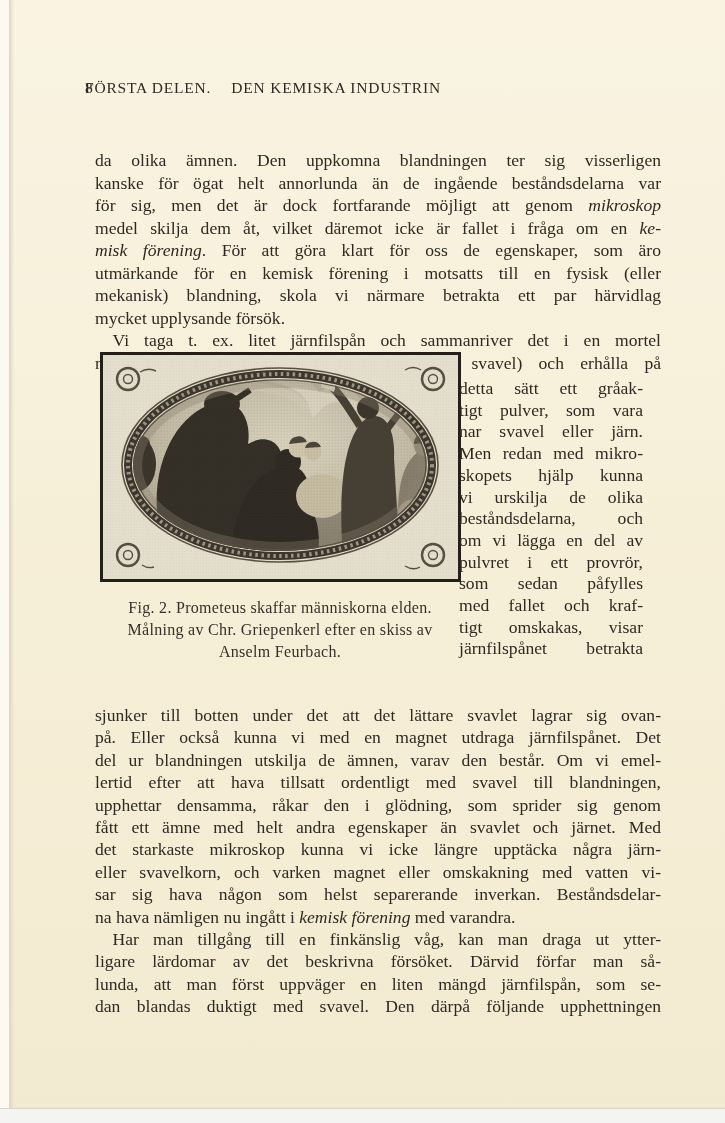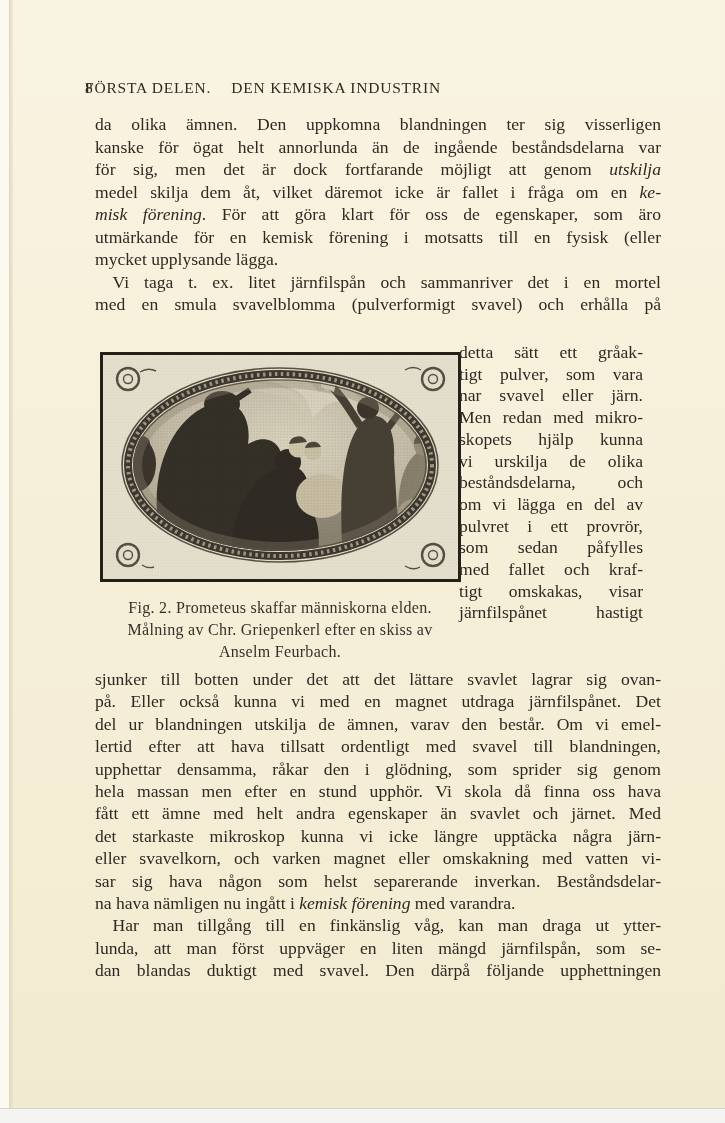--- a/index.html
+++ b/index.html
@@ -12,21 +12,21 @@
   .edge-left{position:absolute;left:0;top:0;width:9px;height:1109px;background:#fbf9f0;}
   .edge-left-shadow{position:absolute;left:9px;top:0;width:5px;height:1109px;
     background:linear-gradient(90deg,#ddd5bd,rgba(221,213,189,0));}
   .edge-bottom{position:absolute;left:0;bottom:0;width:725px;height:14px;background:#f4f4f2;border-top:1px solid #d6d3ca;}
 
   .header{position:absolute;left:85px;top:79px;width:577px;height:22px;font-size:15.5px;letter-spacing:.8px;}
   .pagenum{position:absolute;left:0;top:0;}
   .running{position:absolute;left:0;right:0;text-align:left;white-space:pre;}
   .running .gap{display:inline-block;width:20px;}
 
-  .tblock{position:absolute;font-size:17.6px;}
+  .tblock{position:absolute;font-size:17.6px;margin-top:36px;}
   .block-a{left:95px;top:113px;width:566px;line-height:22.5px;}
   .block-col{left:459px;top:342px;width:184px;line-height:21.7px;}
   .block-b{left:95px;top:668px;width:566px;line-height:22.4px;}
   .line{text-align:justify;text-align-last:justify;height:inherit;overflow:visible;}
   .line .it{font-style:italic;}
   .endline{text-align-last:left;}
 
   .figure{position:absolute;left:100px;top:352px;width:361px;height:230px;}
   .figure svg{display:block;}
 
@@ -41,25 +41,26 @@
   <div class="edge-left-shadow"></div>
 
   <div class="header">
     <span class="pagenum">8</span>
     <span class="running"><span>FÖRSTA DELEN.</span><span class="gap"></span><span>DEN KEMISKA INDUSTRIN</span></span>
   </div>
 
   <div class="tblock block-a">
       <div class="line"><span>da olika ämnen.  Den uppkomna blandningen ter sig visserligen</span></div>
       <div class="line"><span>kanske för ögat helt annorlunda än de ingående beståndsdelarna var</span></div>
-      <div class="line"><span>för sig, men det är dock fortfarande möjligt att genom </span><span class="it">utskilja</span></div>
+      <div class="line"><span>för sig, men det är dock fortfarande möjligt att genom </span><span class="it">mikroskop</span></div>
       <div class="line"><span>medel skilja dem åt, vilket däremot icke är fallet i fråga om en </span><span class="it">ke-</span></div>
       <div class="line"><span class="it">misk förening</span><span>.  För att göra klart för oss de egenskaper, som äro</span></div>
       <div class="line"><span>utmärkande för en kemisk förening i motsatts till en fysisk (eller</span></div>
-      <div class="line endline"><span>mycket upplysande lägga.</span></div>
+      <div class="line"><span>mekanisk) blandning, skola vi närmare betrakta ett par härvidlag</span></div>
+      <div class="line endline"><span>mycket upplysande försök.</span></div>
       <div class="line"><span> Vi taga t. ex. litet järnfilspån och sammanriver det i en mortel</span></div>
       <div class="line"><span>med en smula svavelblomma (pulverformigt svavel) och erhålla på</span></div>
     </div>
 
   <div class="figure">
     <svg width="361" height="230" viewBox="0 0 361 230">
       <defs>
         <radialGradient id="gIn" cx="0.53" cy="0.38" r="0.75">
           <stop offset="0" stop-color="#d8d1bc"></stop>
           <stop offset="0.55" stop-color="#c3bba6"></stop>
@@ -146,40 +147,40 @@
       <div class="line"><span>nar svavel eller järn.</span></div>
       <div class="line"><span>Men redan med mikro-</span></div>
       <div class="line"><span>skopets hjälp kunna</span></div>
       <div class="line"><span>vi urskilja de olika</span></div>
       <div class="line"><span>beståndsdelarna, och</span></div>
       <div class="line"><span>om vi lägga en del av</span></div>
       <div class="line"><span>pulvret i ett provrör,</span></div>
       <div class="line"><span>som sedan påfylles</span></div>
       <div class="line"><span>med fallet och kraf-</span></div>
       <div class="line"><span>tigt omskakas, visar</span></div>
-      <div class="line"><span>järnfilspånet hastigt</span></div>
+      <div class="line"><span>järnfilspånet betrakta</span></div>
     </div>
 
   <div class="caption center-lines">
       <div class="line"><span>Fig. 2.  Prometeus skaffar människorna elden.</span></div>
       <div class="line"><span>Målning av Chr. Griepenkerl efter en skiss av</span></div>
       <div class="line"><span>Anselm Feurbach.</span></div>
     </div>
 
   <div class="tblock block-b">
       <div class="line"><span>sjunker till botten under det att det lättare svavlet lagrar sig ovan-</span></div>
       <div class="line"><span>på.  Eller också kunna vi med en magnet utdraga järnfilspånet.  Det</span></div>
       <div class="line"><span>del ur blandningen utskilja de ämnen, varav den består.  Om vi emel-</span></div>
       <div class="line"><span>lertid efter att hava tillsatt ordentligt med svavel till blandningen,</span></div>
       <div class="line"><span>upphettar densamma, råkar den i glödning, som sprider sig genom</span></div>
-      <div class="line"><span>hela massan men efter en stund upphör.  Vi skola då finna oss hava</span></div>
       <div class="line"><span>fått ett ämne med helt andra egenskaper än svavlet och järnet.  Med</span></div>
       <div class="line"><span>det starkaste mikroskop kunna vi icke längre upptäcka några järn-</span></div>
       <div class="line"><span>eller svavelkorn, och varken magnet eller omskakning med vatten vi-</span></div>
       <div class="line"><span>sar sig hava någon som helst separerande inverkan.  Beståndsdelar-</span></div>
       <div class="line endline"><span>na hava nämligen nu ingått i </span><span class="it">kemisk förening</span><span> med varandra.</span></div>
       <div class="line"><span> Har man tillgång till en finkänslig våg, kan man draga ut ytter-</span></div>
+      <div class="line"><span>ligare lärdomar av det beskrivna försöket.  Därvid förfar man så-</span></div>
       <div class="line"><span>lunda, att man först uppväger en liten mängd järnfilspån, som se-</span></div>
       <div class="line"><span>dan blandas duktigt med svavel.  Den därpå följande upphettningen</span></div>
     </div>
 
   <div class="edge-bottom"></div>
 </div>
 
 </body></html>

